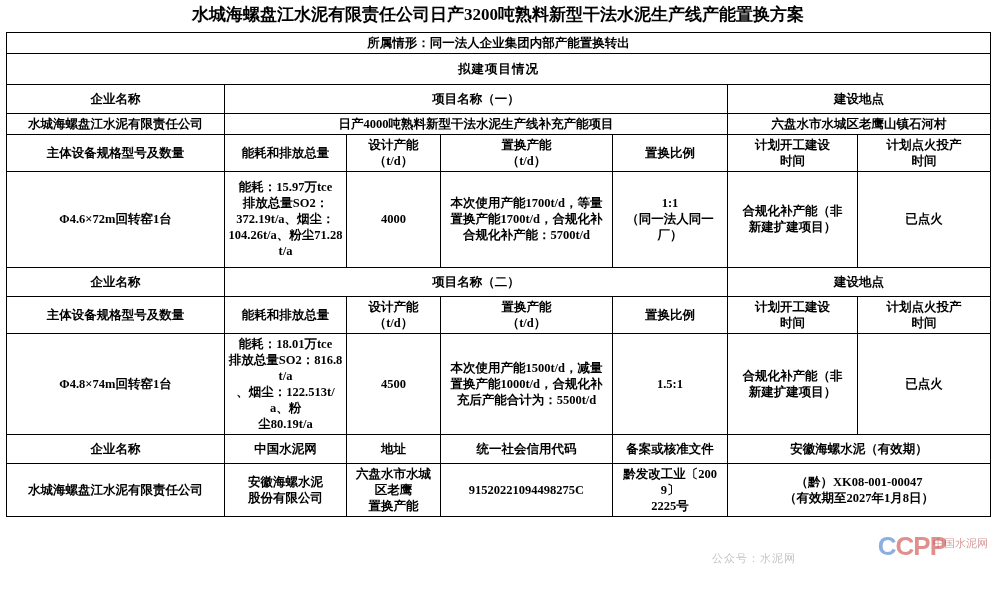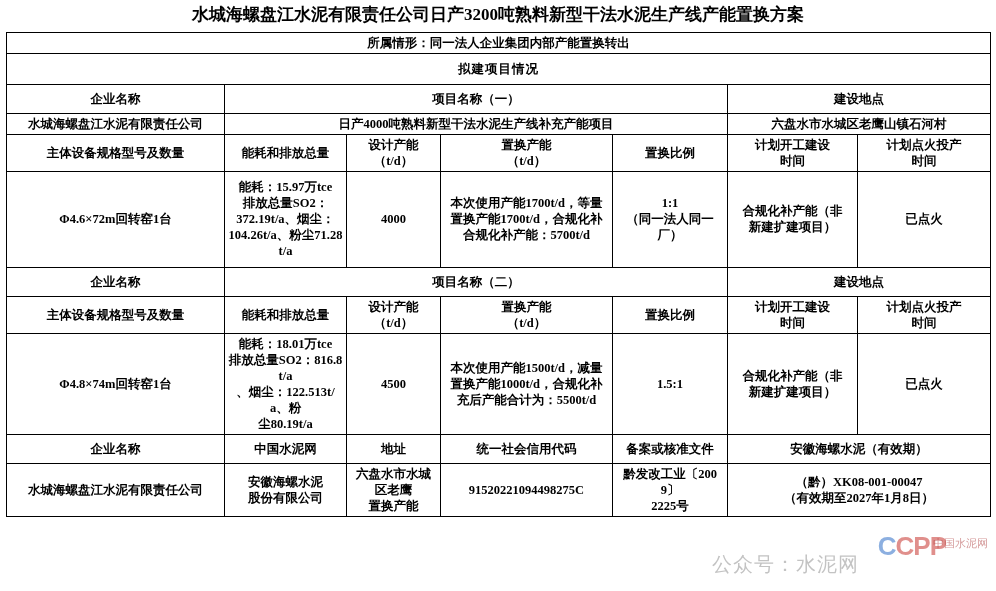--- a/index.html
+++ b/index.html
@@ -71,21 +71,21 @@
     bottom: 4px;
     width: 300px;
     height: 56px;
     pointer-events: none;
     overflow: hidden;
   }
   .wm-text {
     position: absolute;
     left: 22px;
     top: 20px;
-    font-size: 20px;
+    font-size: 11px;
     color: #b9b9b9;
     font-family: "Liberation Sans", sans-serif;
     letter-spacing: 1px;
     opacity: 0.85;
   }
   .wm-logo {
     position: absolute;
     right: 44px;
     top: 0px;
     font-size: 26px;

